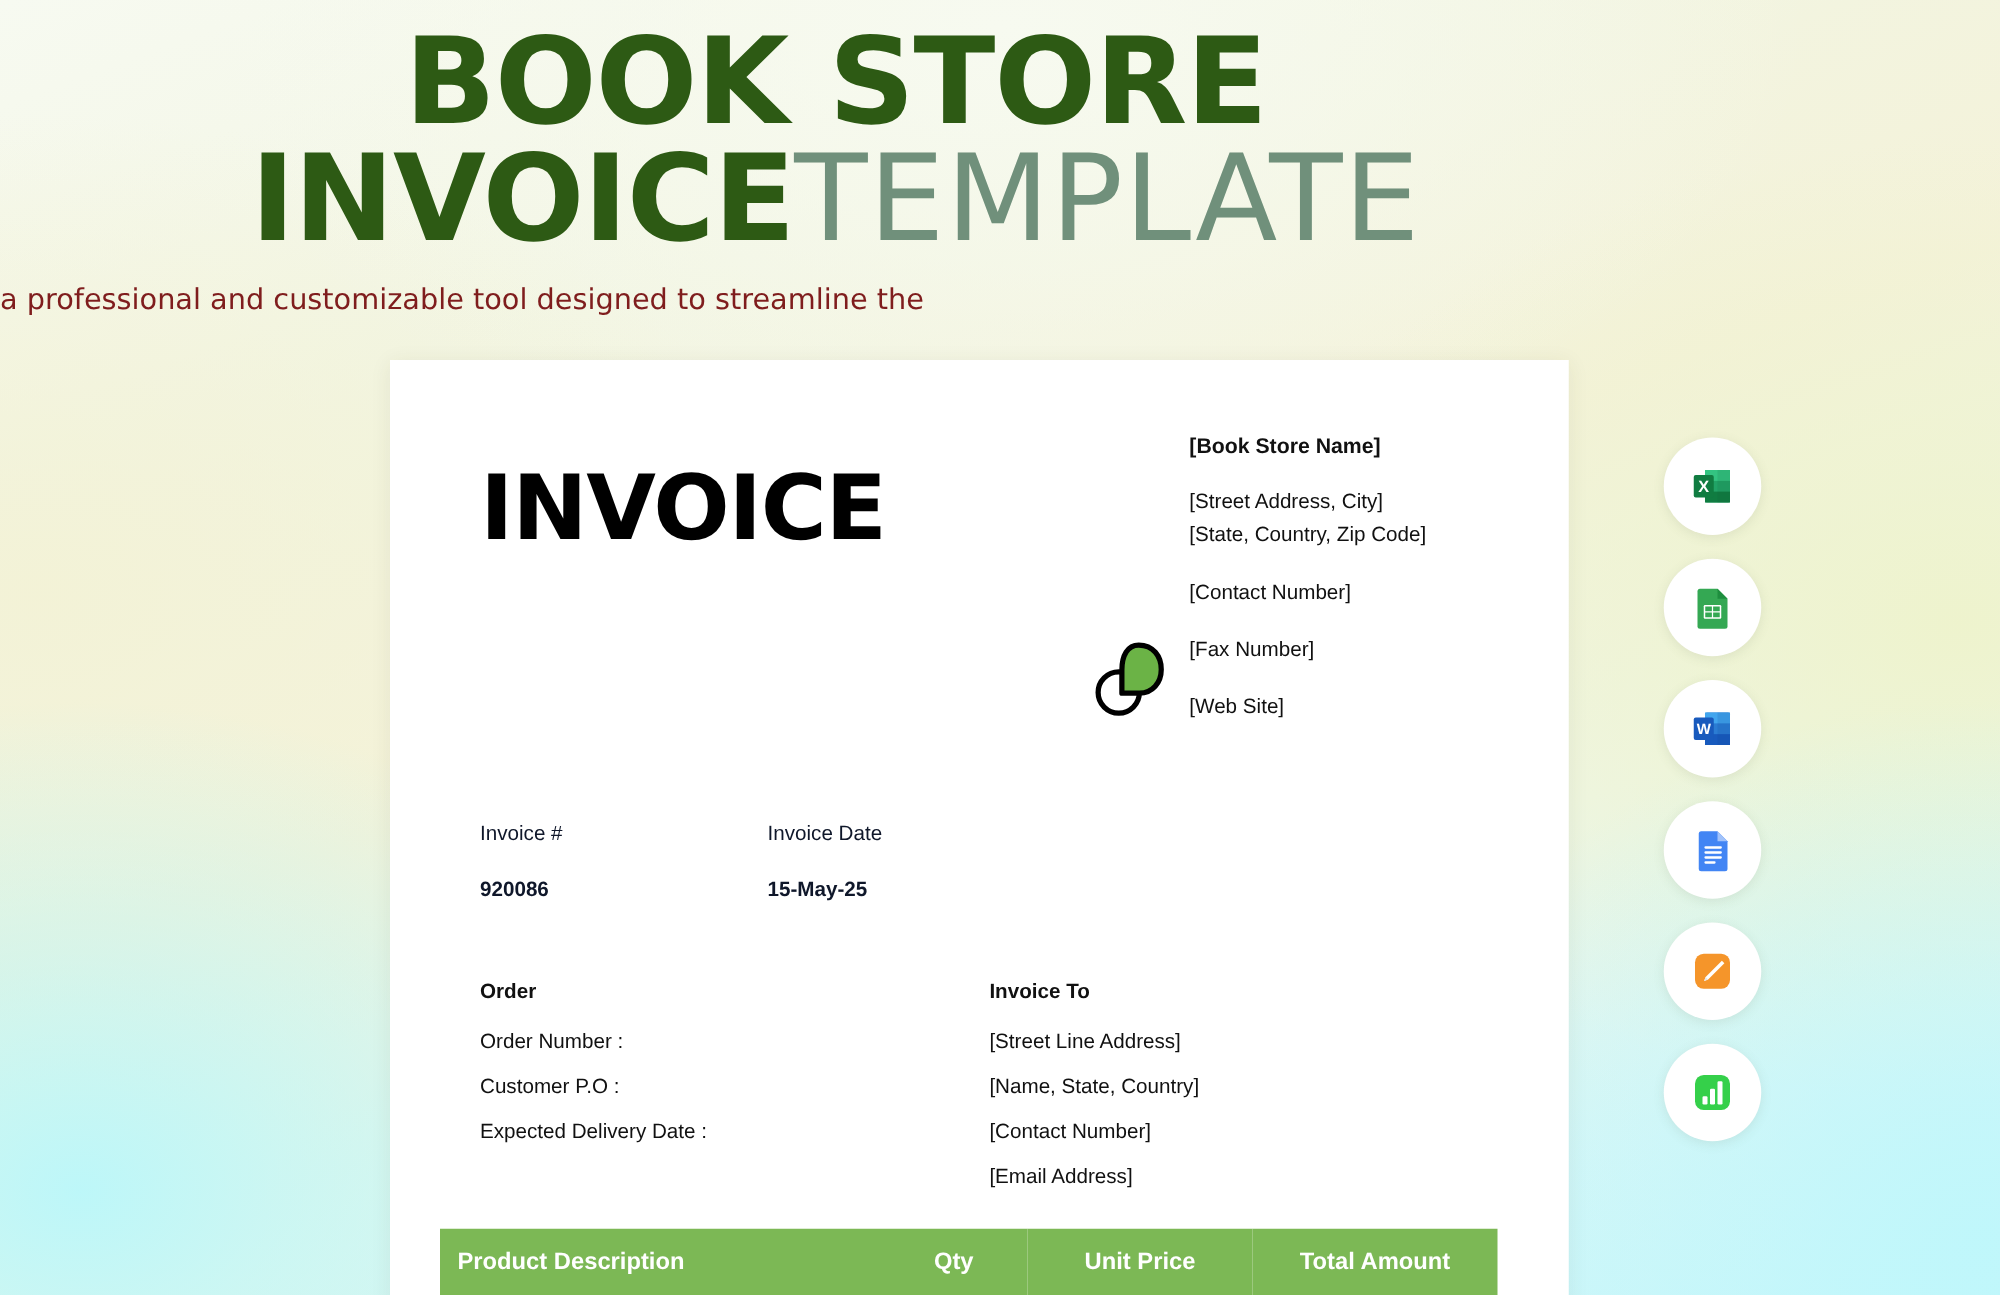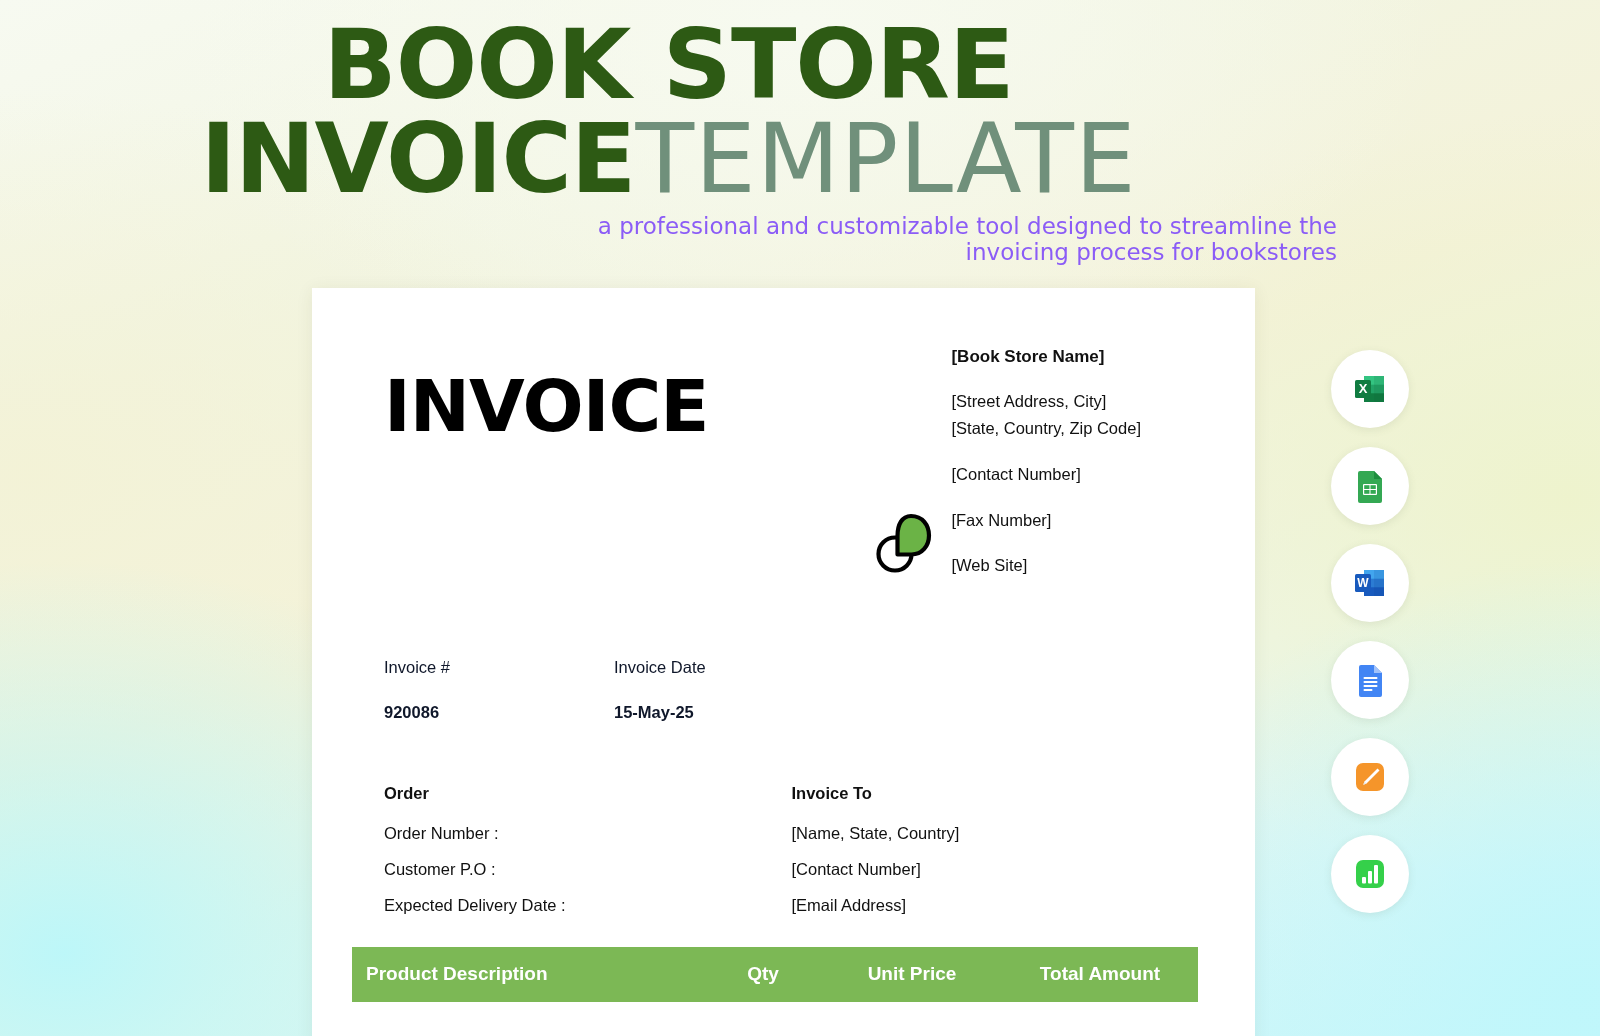--- a/index.html
+++ b/index.html
@@ -48,25 +48,25 @@
     font-size: 96px;
     line-height: 0.98;
     letter-spacing: -1px;
     white-space: nowrap;
   }
   .title-line-1 { color: #2d5a14; }
   .title-word-green { color: #2d5a14; }
   .title-word-sage  { color: #70907b; font-weight: normal; letter-spacing: 1px; }
 
   .subtitle {
-    margin-top: 8px;
+    margin-top: 22px;
     font-size: 23px;
     line-height: 1.12;
-    color: #8b5cf6;
-    text-align: right;
+    color: #7f1d1d;
+    text-align: left;
     font-family: "DejaVu Sans", sans-serif;
   }
   .subtitle span { display: block; }
 
   
   #invoice-card {
     position: absolute;
     left: 312px;
     top: 288px;
     width: 943px;
@@ -187,21 +187,20 @@
 
 <div id="page-bg"></div>
 
 <div id="header">
   <div class="title-block">
     <div class="title-line title-line-1">BOOK STORE</div>
     <div class="title-line"><span class="title-word-green">INVOICE</span><span class="title-word-sage">TEMPLATE</span></div>
   </div>
   <div class="subtitle">
     <span>a professional and customizable tool designed to streamline the</span>
-    <span>invoicing process for bookstores</span>
   </div>
 </div>
 
 <div id="invoice-card">
 
   <div class="inv-top">
     <div class="invoice-word">INVOICE</div>
 
     <div class="company-block">
       <span class="logo-mark">
@@ -234,20 +233,21 @@
 
   <div class="party-row">
     <div class="party-col">
       <div class="party-head">Order</div>
       <div class="party-line">Order Number :</div>
       <div class="party-line">Customer P.O :</div>
       <div class="party-line">Expected Delivery Date :</div>
     </div>
     <div class="party-col">
       <div class="party-head">Invoice To</div>
+      <div class="party-line">[Street Line Address]</div>
       <div class="party-line">[Name, State, Country]</div>
       <div class="party-line">[Contact Number]</div>
       <div class="party-line">[Email Address]</div>
     </div>
   </div>
 
   <table id="items-table">
     <colgroup>
       <col class="c-desc">
         <col class="c-qty">

